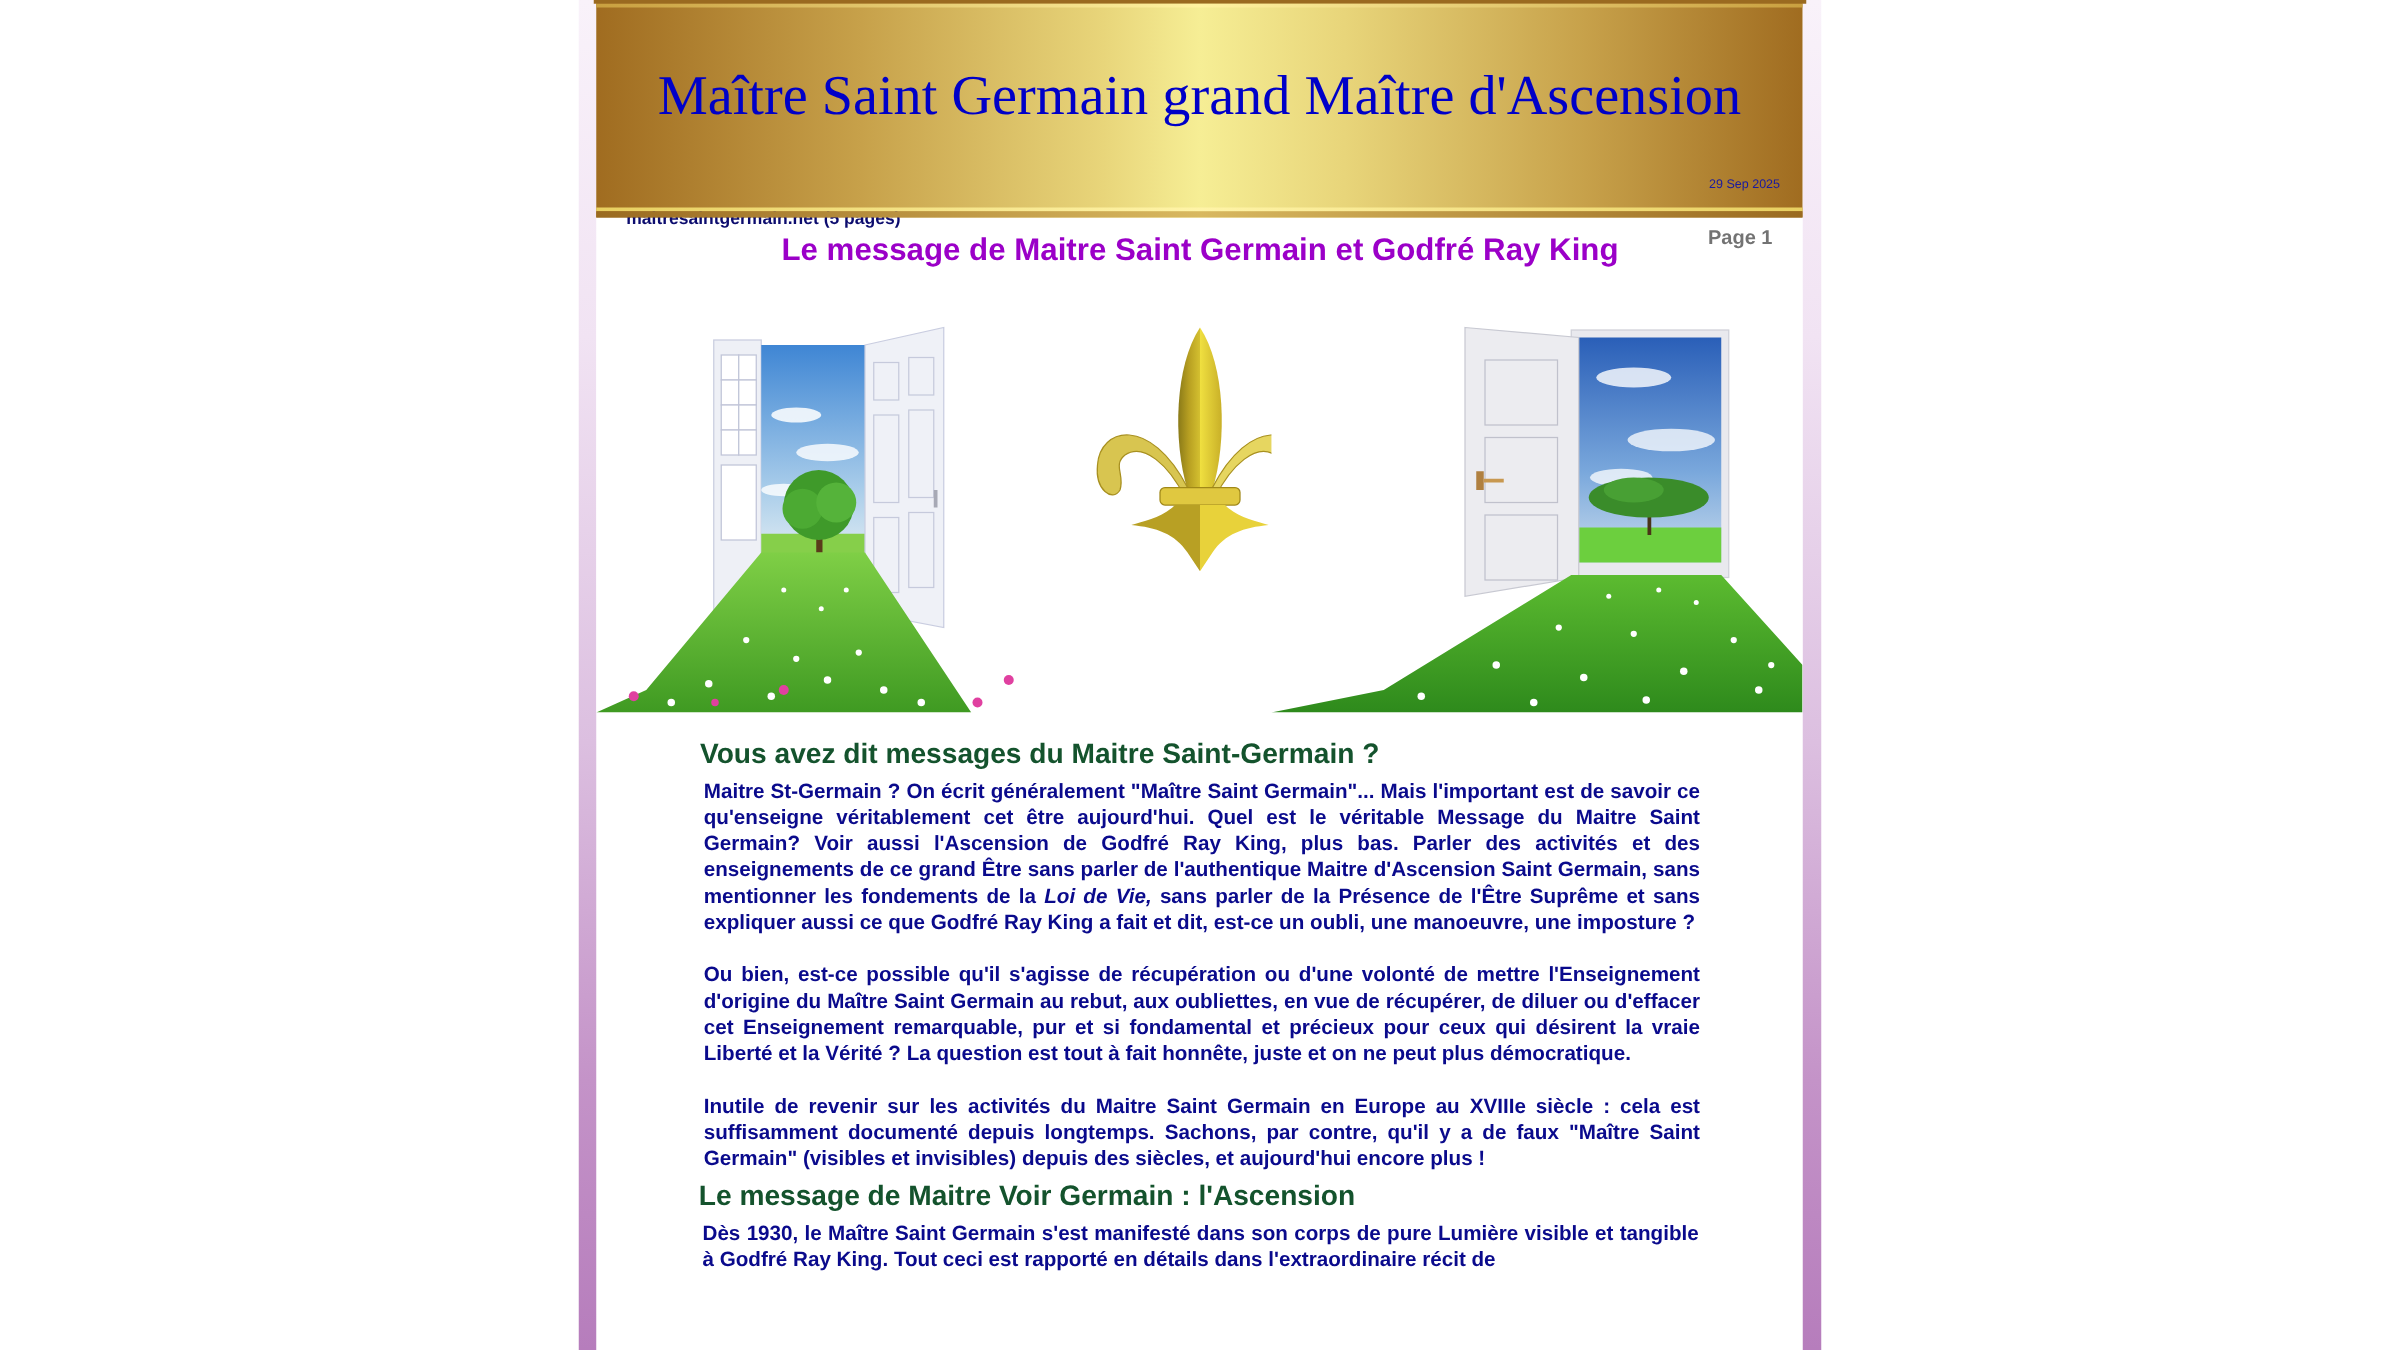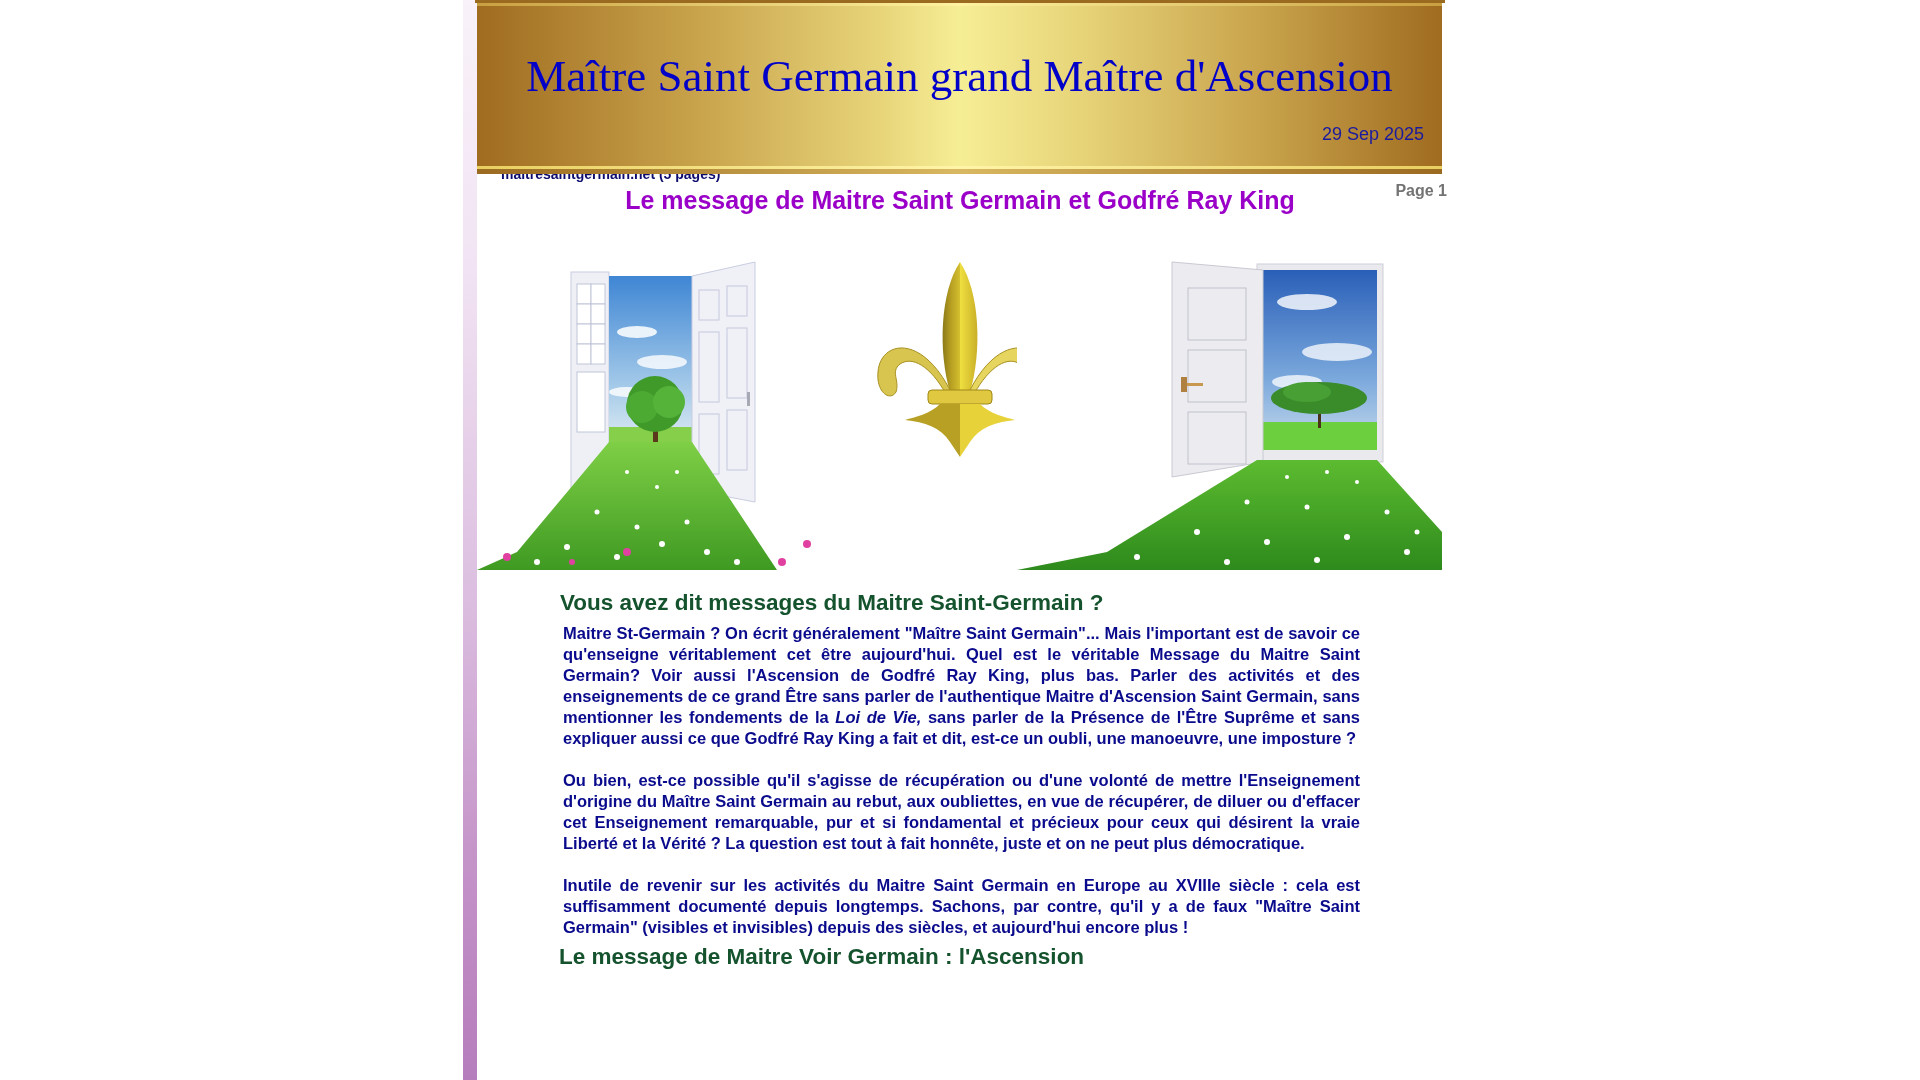--- a/index.html
+++ b/index.html
@@ -8,42 +8,42 @@
     position: relative;
     font-family: "Liberation Sans", sans-serif;
   }
   .side-strip {
     position: absolute; top: 0; width: 15px; height: 1080px;
     background: linear-gradient(to bottom, #f9f2fa 0%, #f1e3f3 25%, #dcbfe0 55%, #c493c8 80%, #b67dbc 100%);
   }
   .side-strip.left { left: 463px; }
   .side-strip.right { left: 1442px; }
   .page {
-    position: absolute; left: 477px; top: 0; width: 965px; height: 1080px; background: #ffffff; padding-left: 29px;
+    position: absolute; left: 477px; top: 0; width: 965px; height: 1080px; background: #ffffff;
   }
   .header {
     position: absolute; left: 0; top: 0; width: 965px; height: 174px;
     background: linear-gradient(to right, #a06c20 0%, #c7a14a 22%, #e8d57a 42%, #f6ee95 50%, #e8d57a 62%, #c7a14a 82%, #a06c20 100%);
   }
   .header .line-top-dark { position: absolute; left: -2px; top: 0; width: 970px; height: 3px; background: #9a6a20; }
   .header .line-top-light { position: absolute; left: 0; top: 3px; width: 965px; height: 3px;
     background: linear-gradient(to right, #c9a040, #fff2a0 50%, #c9a040); }
   .header .line-bot-light { position: absolute; left: 0; top: 166px; width: 965px; height: 3px;
     background: linear-gradient(to right, #e8cf60, #fff4a8 50%, #e8cf60); }
   .header .line-bot-dark { position: absolute; left: 0; top: 169px; width: 965px; height: 5px;
     background: linear-gradient(to right, #9a6a20, #d8b860 50%, #9a6a20); }
   .site-title {
     position: absolute; left: 0; top: 50px; width: 965px; text-align: center;
     font-family: "Liberation Serif", serif; font-size: 45px; color: #0000c8; margin: 0; font-weight: normal;
   }
   .site-name {
     position: absolute; left: 24px; top: 136px; font-size: 14px; font-weight: bold; color: #0c0c6e; margin-top: 30px;
   }
   .site-date {
-    position: absolute; right: 18px; top: 124px; font-size: 18px; color: #1a1aa0;
+    position: absolute; right: 18px; top: 142px; font-size: 10px; color: #1a1aa0;
   }
   .subtitle {
     position: absolute; left: 0; top: 186px; width: 966px; text-align: center;
     font-size: 25px; font-weight: bold; color: #9b00c8; margin: 0;
   }
   .page-num {
     position: absolute; right: 24px; top: 182px; font-size: 16px; font-weight: bold; color: #737373;
   }
   .banner { position: absolute; left: 0; top: 232px; width: 965px; height: 338px; }
   .door-left { position: absolute; left: 0; top: 0; width: 351px; height: 338px; }
@@ -237,15 +237,16 @@
   </div>
 
   <div class="content">
     <h3 class="h2">Vous avez dit messages du Maitre Saint-Germain ?</h3>
     <p class="para" style="margin-top:3px;"><span>Maitre St-Germain ? On écrit généralement "Maître Saint Germain"... Mais l'important est de savoir ce qu'enseigne véritablement cet être aujourd'hui. Quel est le véritable Message du Maitre Saint Germain? Voir aussi l'Ascension de Godfré Ray King, plus bas. Parler des activités et des enseignements de ce grand Être sans parler de l'authentique  Maitre d'Ascension Saint Germain, sans mentionner les fondements de la </span><em>Loi de Vie,</em><span> sans parler de la Présence de l'Être Suprême et sans expliquer aussi ce que Godfré Ray King a fait et dit, est-ce un oubli, une manoeuvre, une imposture ?</span></p>
     <div class="spacer"></div>
     <p class="para">Ou bien, est-ce possible qu'il s'agisse de récupération ou d'une volonté de mettre l'Enseignement d'origine du Maître Saint Germain au rebut, aux oubliettes, en vue de récupérer, de diluer ou d'effacer cet Enseignement remarquable, pur et si fondamental et précieux pour ceux qui désirent la vraie Liberté et la Vérité ? La question est tout à fait honnête, juste et on ne peut plus démocratique.</p>
     <div class="spacer"></div>
     <p class="para">Inutile de revenir sur les activités du Maitre Saint Germain en Europe au XVIIIe siècle : cela est suffisamment documenté depuis longtemps. Sachons, par contre, qu'il y a de faux "Maître Saint Germain" (visibles et invisibles) depuis des siècles, et aujourd'hui encore plus !</p>
     <h3 class="h2" style="margin-top:2px; margin-left:-1px;">Le message de Maitre Voir Germain : l'Ascension</h3>
+    <p class="para" style="margin-top:3px; margin-left:2px;">Dès 1930, le Maître Saint Germain s'est manifesté dans son corps de pure Lumière visible et tangible à Godfré Ray King. Tout ceci est rapporté en détails dans l'extraordinaire récit de</p>
   </div>
 
 </div>
 
 </body></html>

